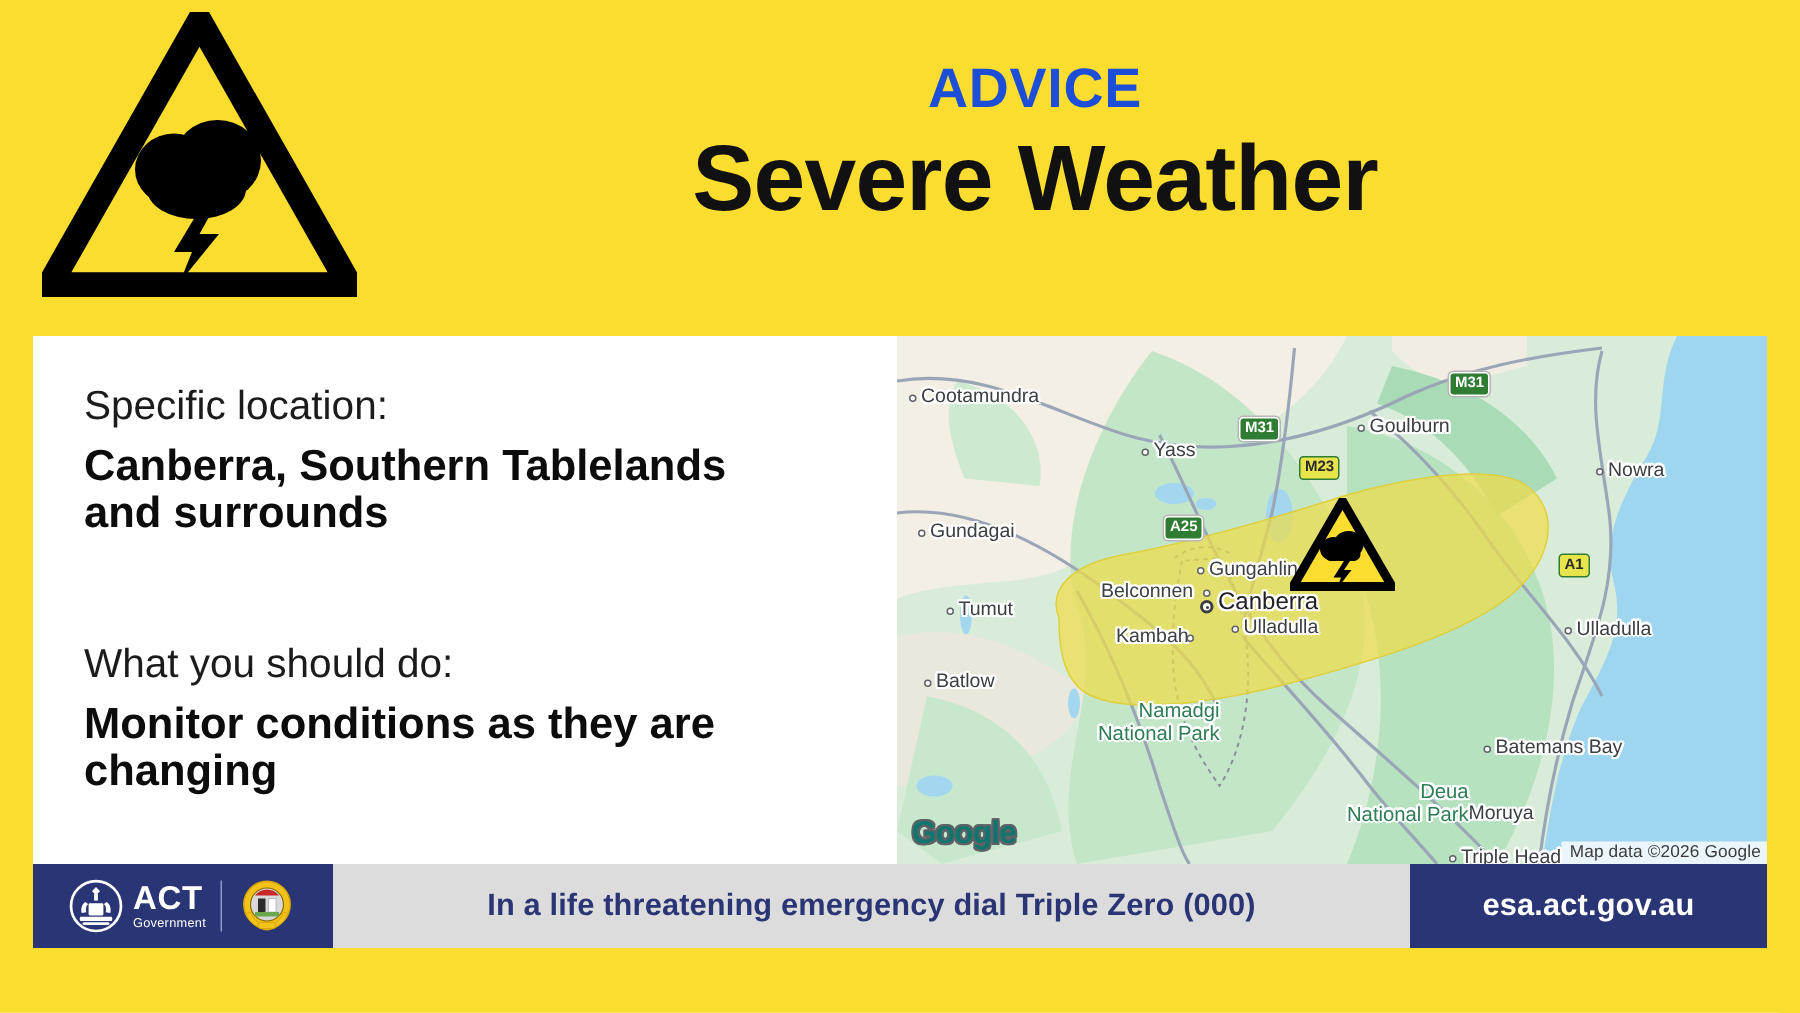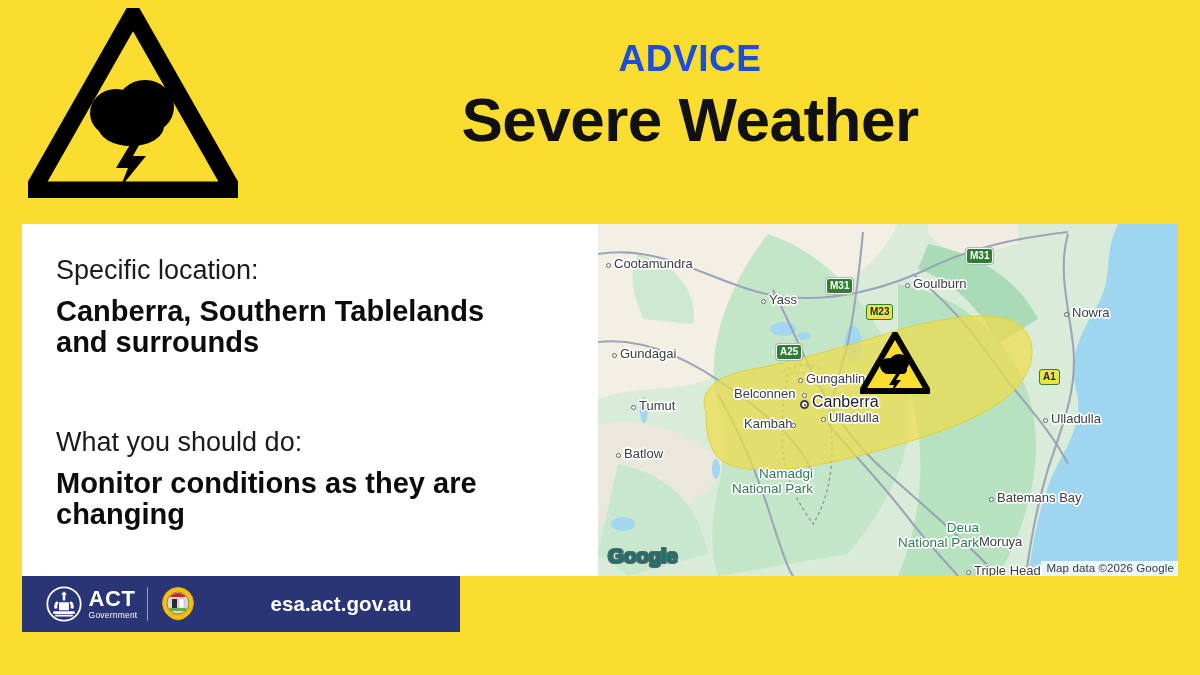--- a/index.html
+++ b/index.html
@@ -280,19 +280,22 @@
         <path d="M20 9 a11 11 0 0 1 0 0 z" fill="none"></path>
         <path d="M12 13 a10 10 0 0 1 16 0 z" fill="#c62828"></path>
         <rect x="14" y="15" width="5" height="9" fill="#2b2b2b"></rect>
         <rect x="21" y="15" width="5" height="9" fill="#ffffff" stroke="#9a9a9a" stroke-width=".4"></rect>
         <rect x="12" y="24" width="16" height="3" fill="#6aa84f"></rect>
         <path d="M6 25 c2 7 10 11 14 11 c4 0 12 -4 14 -11 l-3 -1 c-2 6 -8 9 -11 9 c-3 0 -9 -3 -11 -9 Z" fill="#f2c219" stroke="#d8a400" stroke-width=".6"></path>
         <rect x="14" y="31" width="12" height="4" rx="2" fill="#f2c219" stroke="#d8a400" stroke-width=".6"></rect>
       </svg>
     </div>
 
+    <div class="f-msg">
+      <span>In a life threatening emergency dial Triple Zero (000)</span>
+    </div>
 
     <div class="f-url">
       <span>esa.act.gov.au</span>
     </div>
   </div>
 
 </div>
 
 </body></html>

